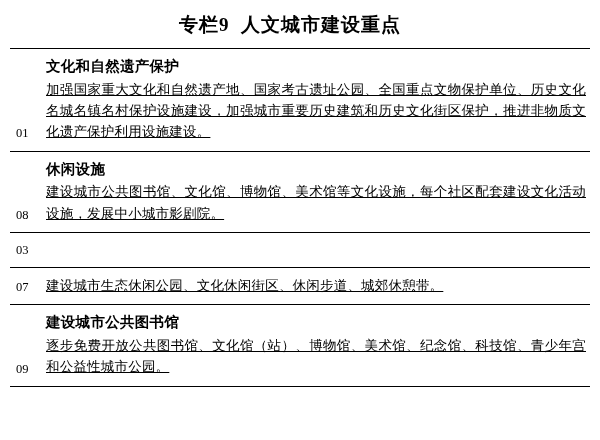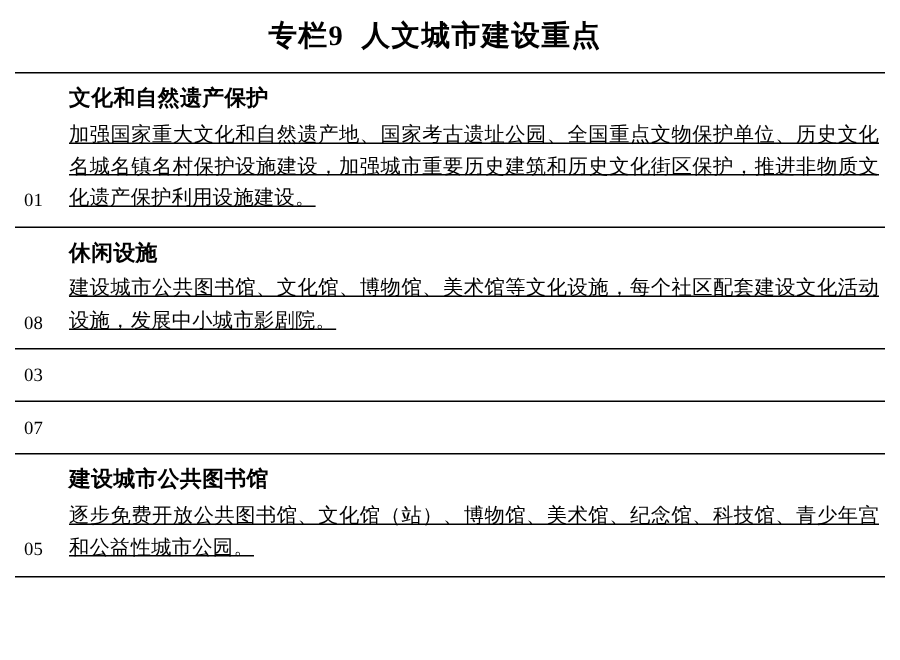--- a/index.html
+++ b/index.html
@@ -109,25 +109,26 @@
 
     <div class="row">
       <div class="idx">03</div>
       <div class="cell">
       </div>
     </div>
 
     <div class="row">
       <div class="idx">07</div>
       <div class="cell">
+        <div class="item-body">建设城市生态休闲公园、文化休闲街区、休闲步道、城郊休憩带。</div>
       </div>
     </div>
 
     <div class="row">
-      <div class="idx">05</div>
+      <div class="idx">09</div>
       <div class="cell">
         <div class="item-head">建设城市公共图书馆</div>
         <div class="item-body">逐步免费开放公共图书馆、文化馆（站）、博物馆、美术馆、纪念馆、科技馆、青少年宫和公益性城市公园。</div>
       </div>
     </div>
 
   </div>
 </div>
 
 </body></html>

